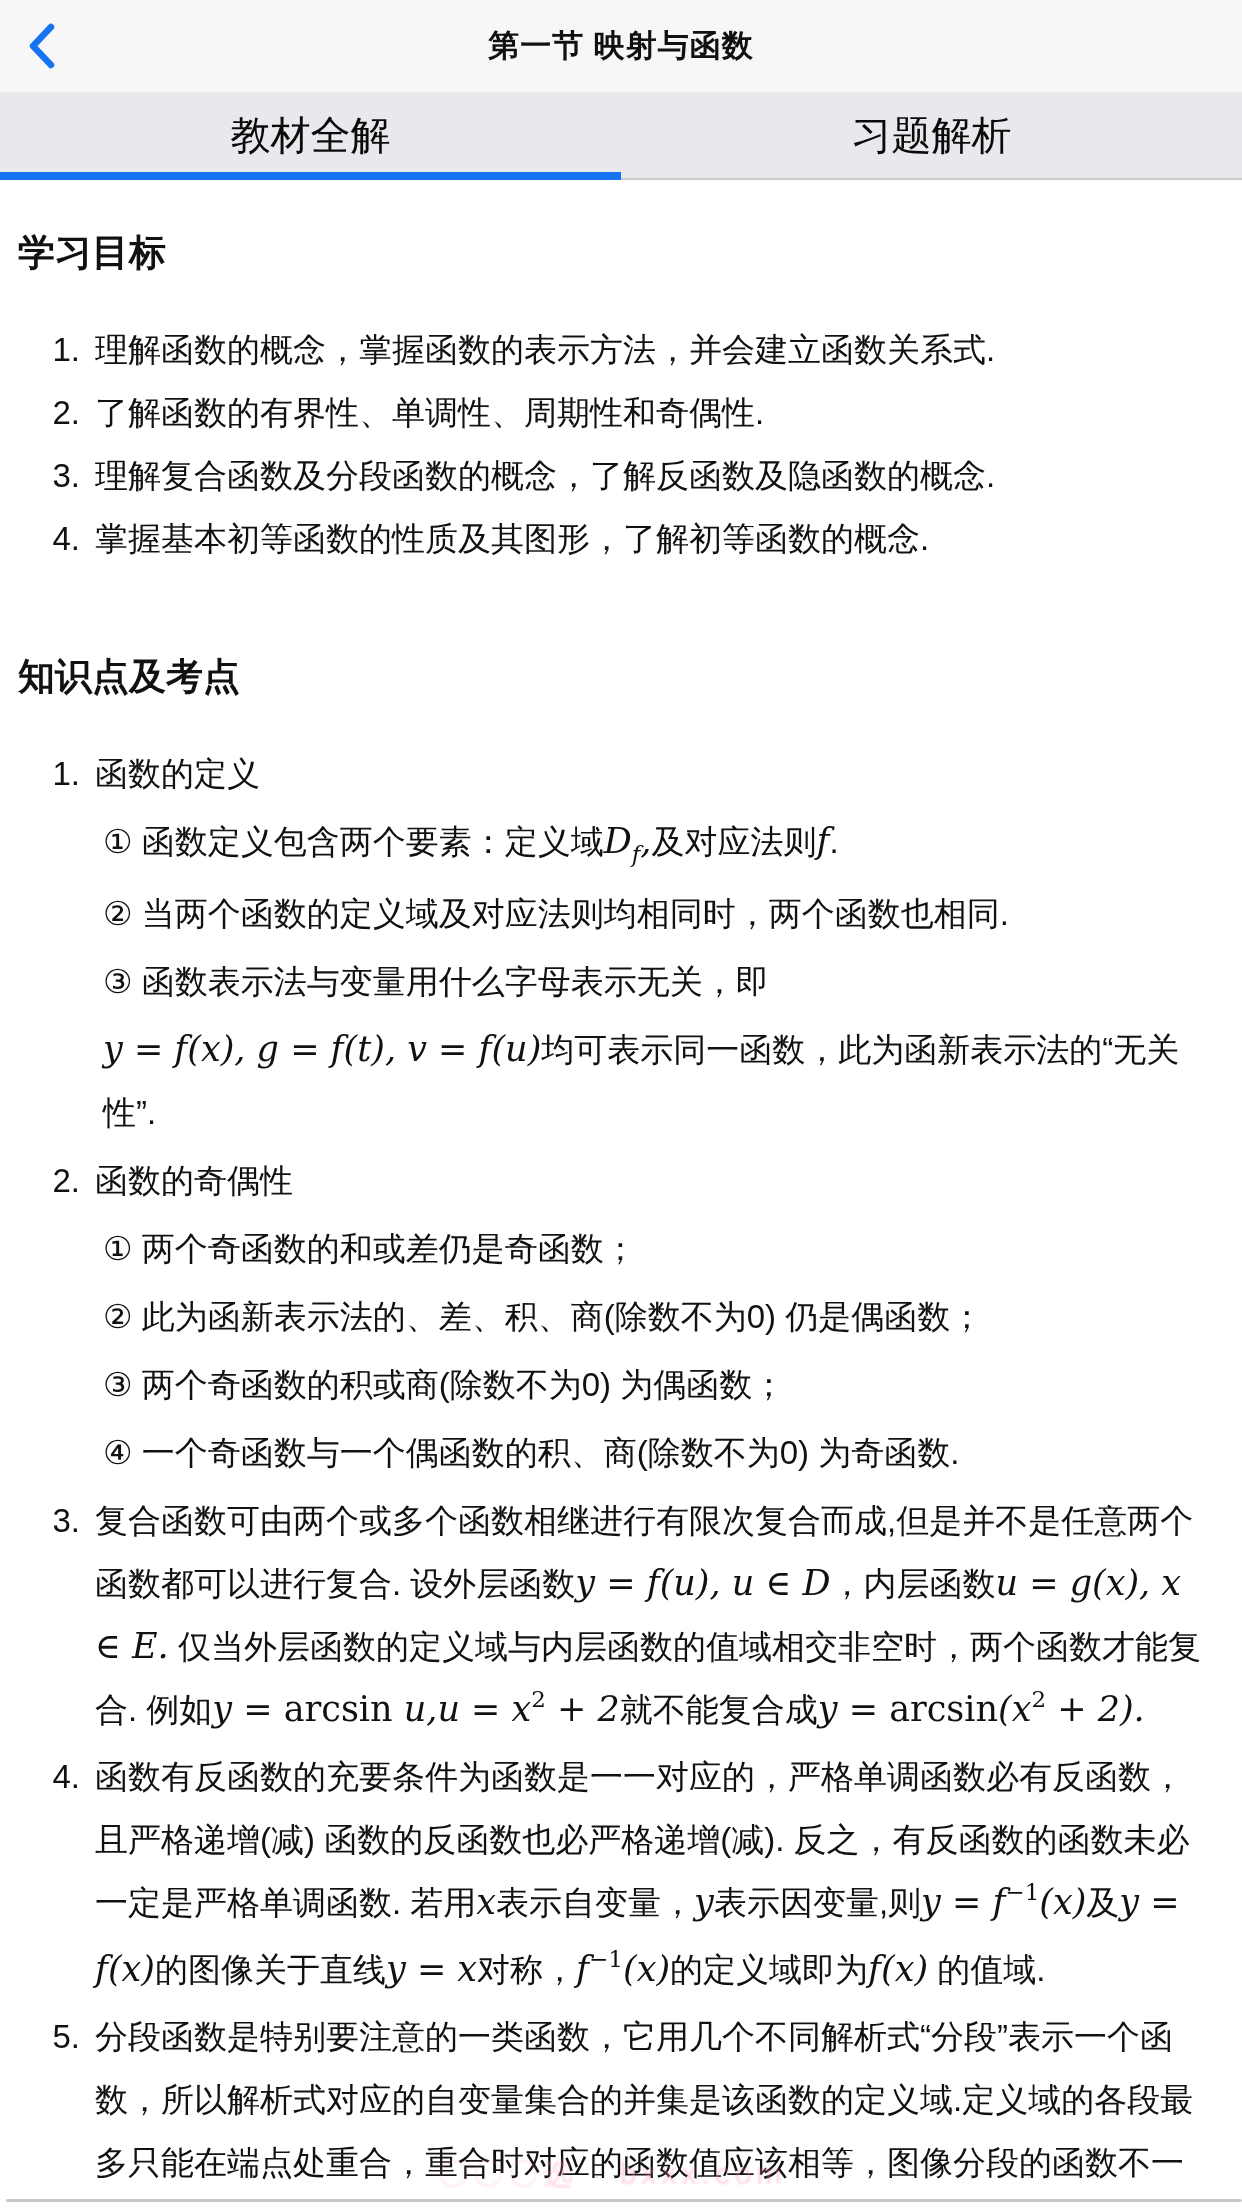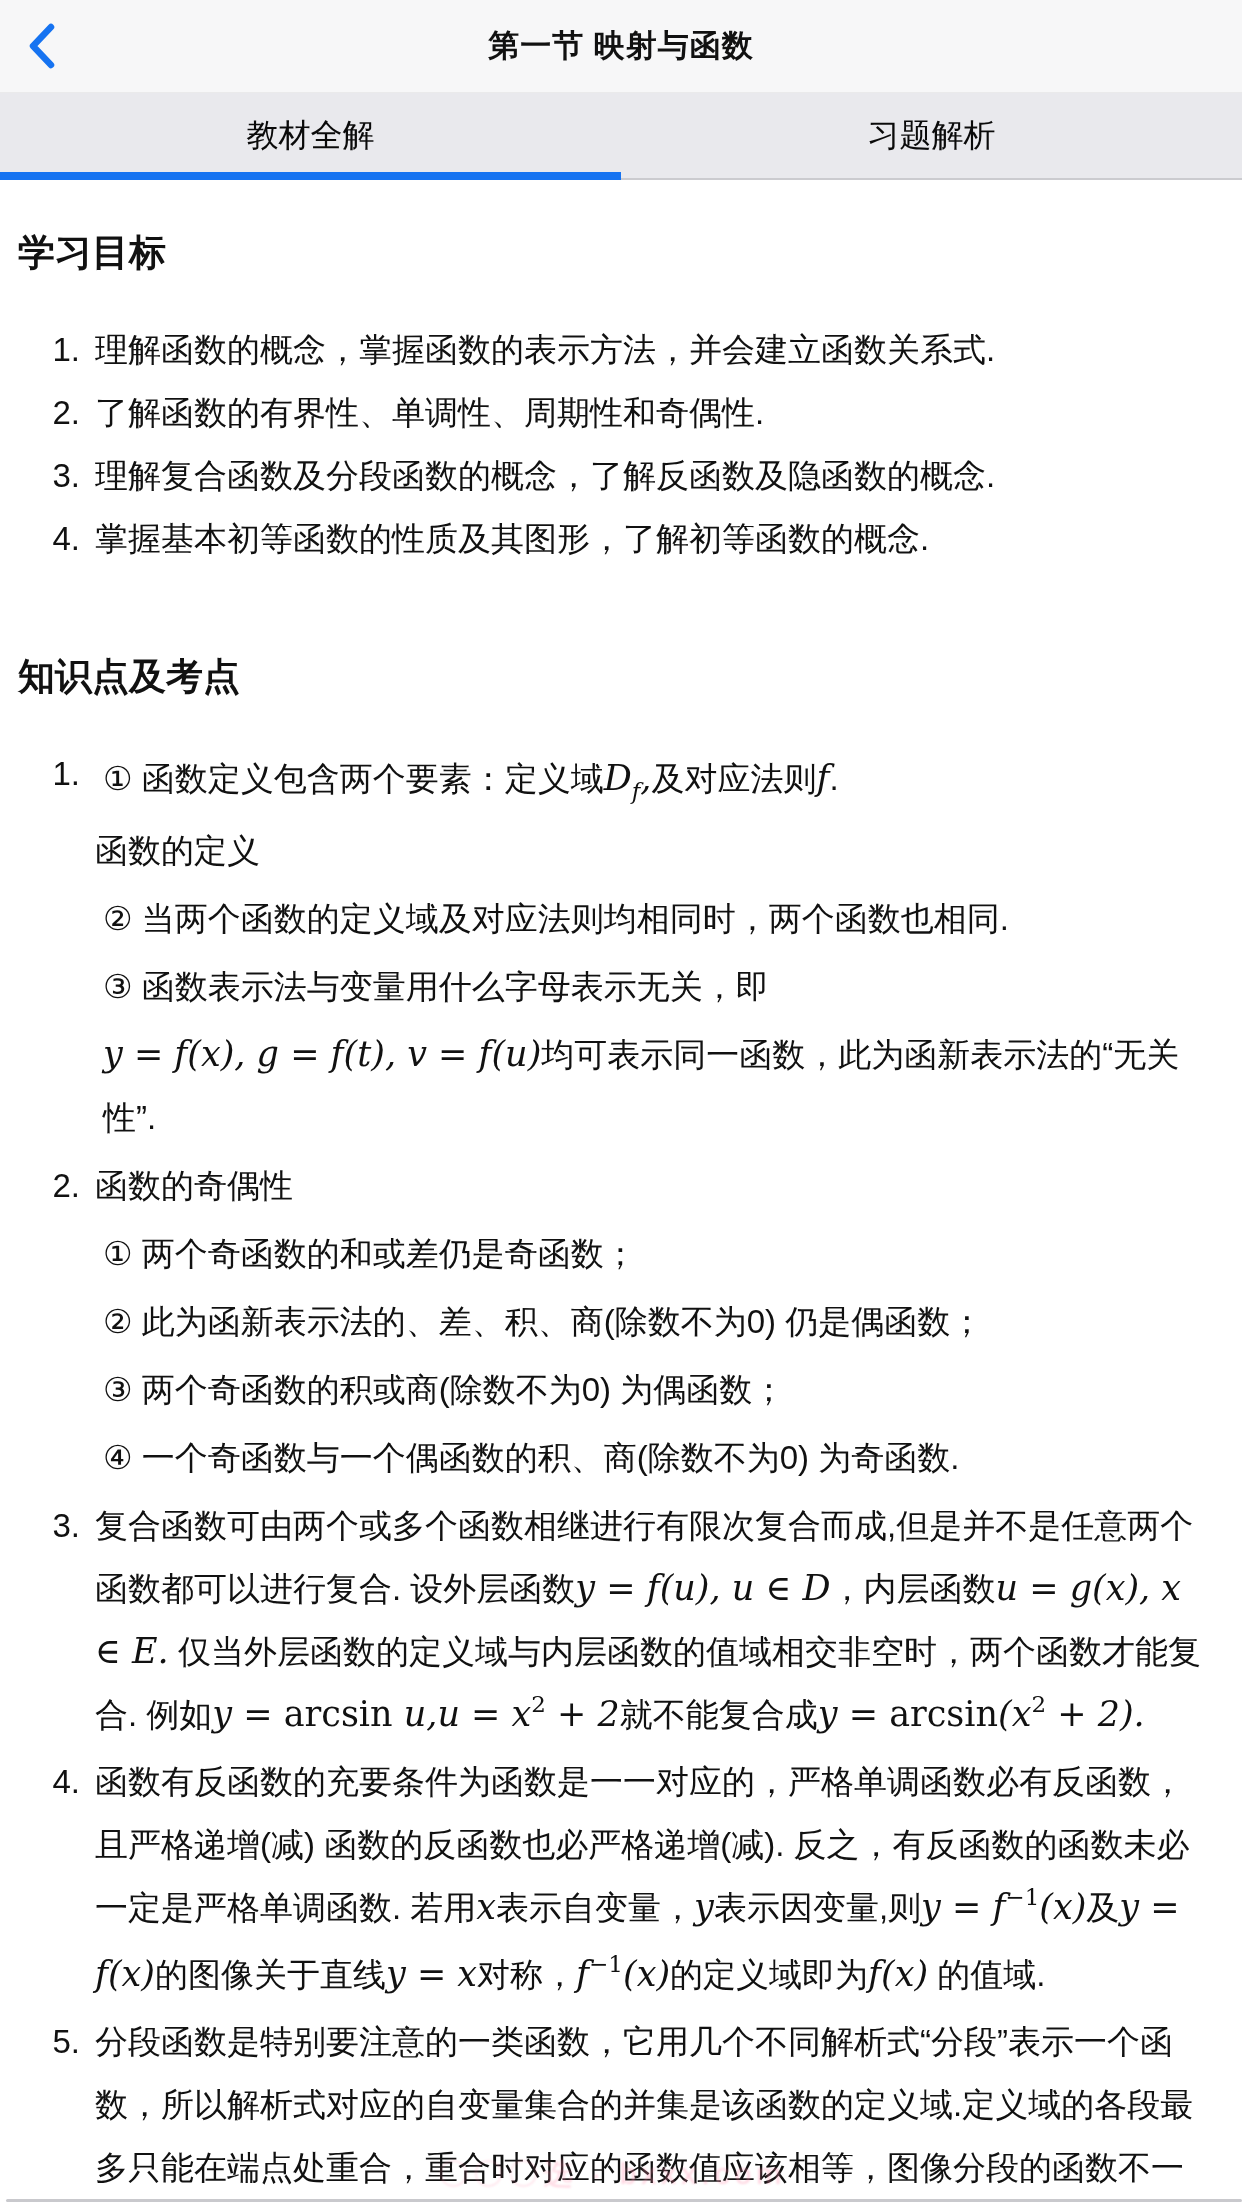--- a/index.html
+++ b/index.html
@@ -21,21 +21,21 @@
     display:flex;align-items:center;color:var(--accent);cursor:pointer;
   }
   .title{font-size:31px;font-weight:600;letter-spacing:1px;}
   
   .tabs{
     height:85px;background:#e9e9ed;display:flex;
     border-bottom:2px solid #cbcbcf;box-sizing:content-box;position:relative;
   }
   .tab{
     flex:1 1 0;display:flex;align-items:center;justify-content:center;
-    font-size:32px;color:#0a0a0a;position:relative;cursor:pointer;
+    font-size:40px;color:#0a0a0a;position:relative;cursor:pointer;
   }
   .tab.active::after{
     content:"";position:absolute;left:0;right:0;bottom:-2px;height:8px;
     background:var(--accent);
   }
   
   .content{padding:24px 31px 0 18px;}
   .sec-heading{
     font-size:37px;font-weight:700;line-height:46px;
     margin:26px 0 42px 0;
@@ -115,22 +115,22 @@
         <div class="rowbody">
           <p class="para"><span class="t">掌握基本初等函数的性质及其图形，了解初等函数的概念.</span></p>
         </div>
       </div>
     </section>
     <section class="sec">
       <h2 class="sec-heading">知识点及考点</h2>
       <div class="row">
         <span class="num">1.</span>
         <div class="rowbody">
+          <p class="para"><span class="t">函数的定义</span></p>
           <p class="para sub"><span class="t">① 函数定义包含两个要素：定义域</span><span class="m">D</span><span class="m msub">f</span><span class="m">,</span><span class="t">及对应法则</span><span class="m">f</span><span class="t">.</span></p>
-          <p class="para"><span class="t">函数的定义</span></p>
           <p class="para sub"><span class="t">② 当两个函数的定义域及对应法则均相同时，两个函数也相同.</span></p>
           <p class="para sub"><span class="t">③ 函数表示法与变量用什么字母表示无关，即</span></p>
           <p class="para sub"><span class="m">y = f(x), g = f(t), v = f(u)</span><span class="t">均可表示同一函数，此为函新表示法的“无关性”.</span></p>
         </div>
       </div>
       <div class="row">
         <span class="num">2.</span>
         <div class="rowbody">
           <p class="para"><span class="t">函数的奇偶性</span></p>
           <p class="para sub"><span class="t">① 两个奇函数的和或差仍是奇函数；</span></p>

